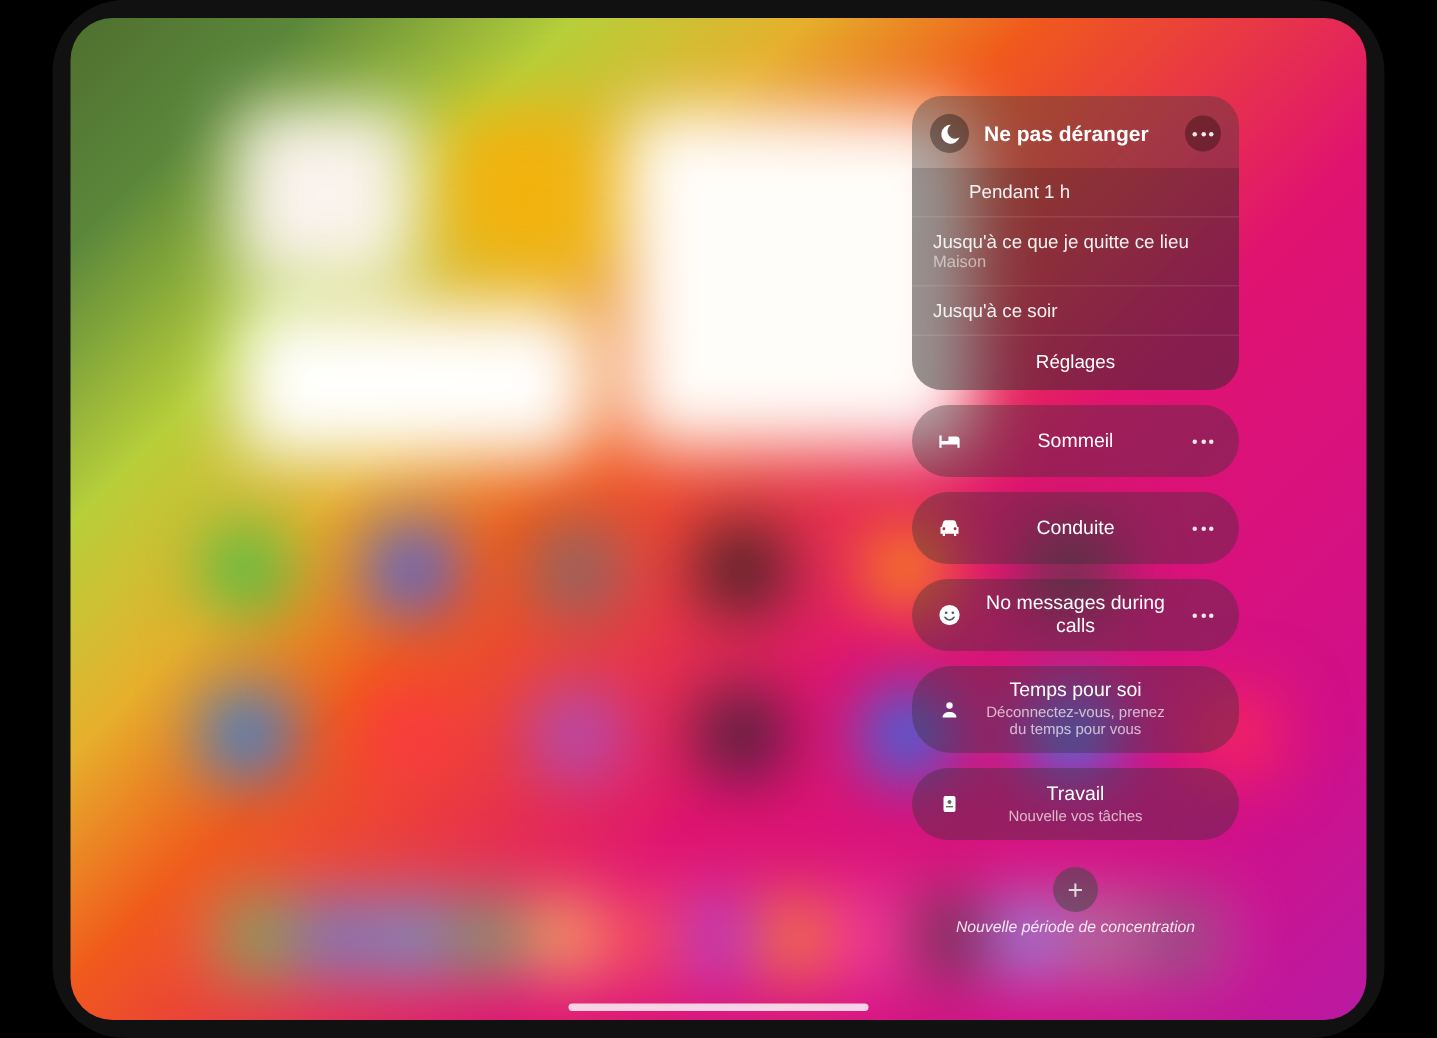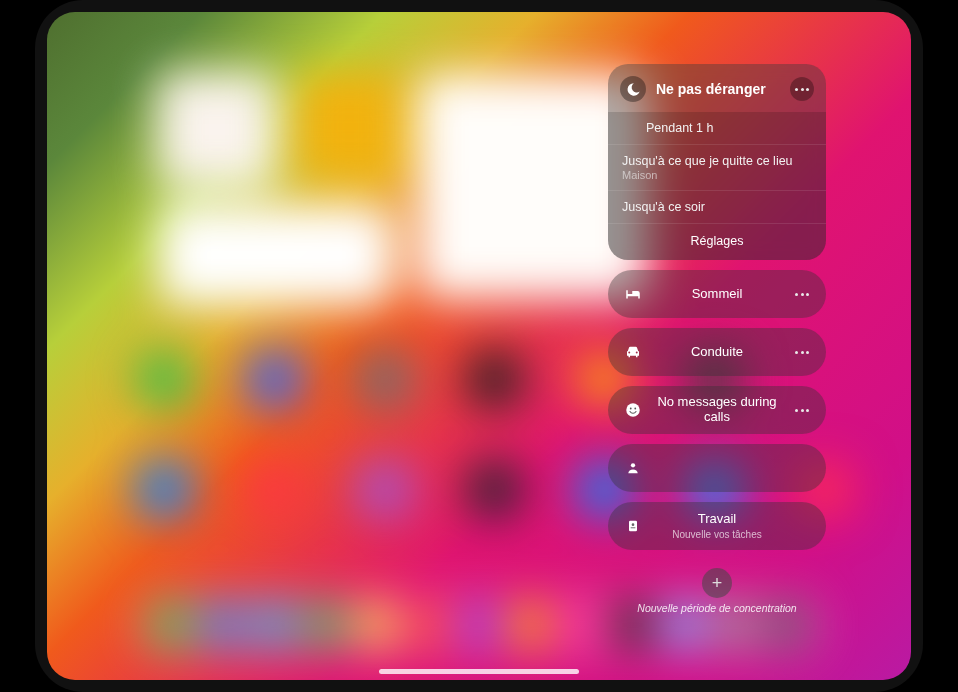--- a/index.html
+++ b/index.html
@@ -265,20 +265,24 @@
               </div>
             </div>
           </div>
           <div class="pill no-more">
             <div class="ic">
               <svg viewBox="0 0 24 24" width="16" height="16">
                 <circle cx="12" cy="8" r="3.2"></circle>
                 <path d="M5 20c0-3.6 3.1-5.6 7-5.6s7 2 7 5.6z"></path>
               </svg>
             </div>
+            <div class="txt">
+              <span class="ttl">Temps pour soi</span>
+              <span class="sub">Déconnectez-vous, prenez du temps pour vous</span>
+            </div>
             <div class="more-btn">
               <div class="dots">
                 <span></span>
                 <span></span>
                 <span></span>
               </div>
             </div>
           </div>
           <div class="pill no-more">
             <div class="ic">

